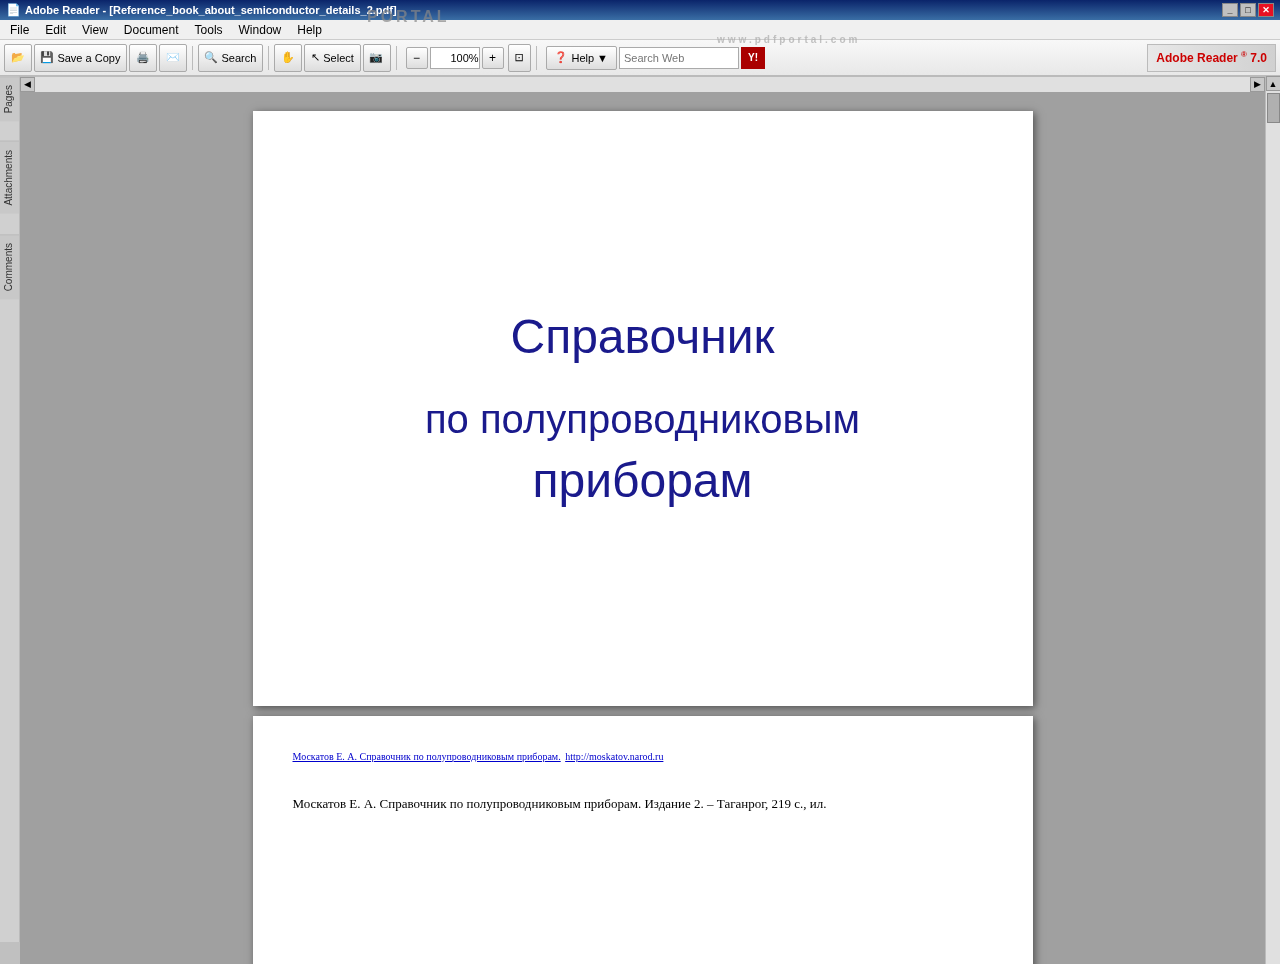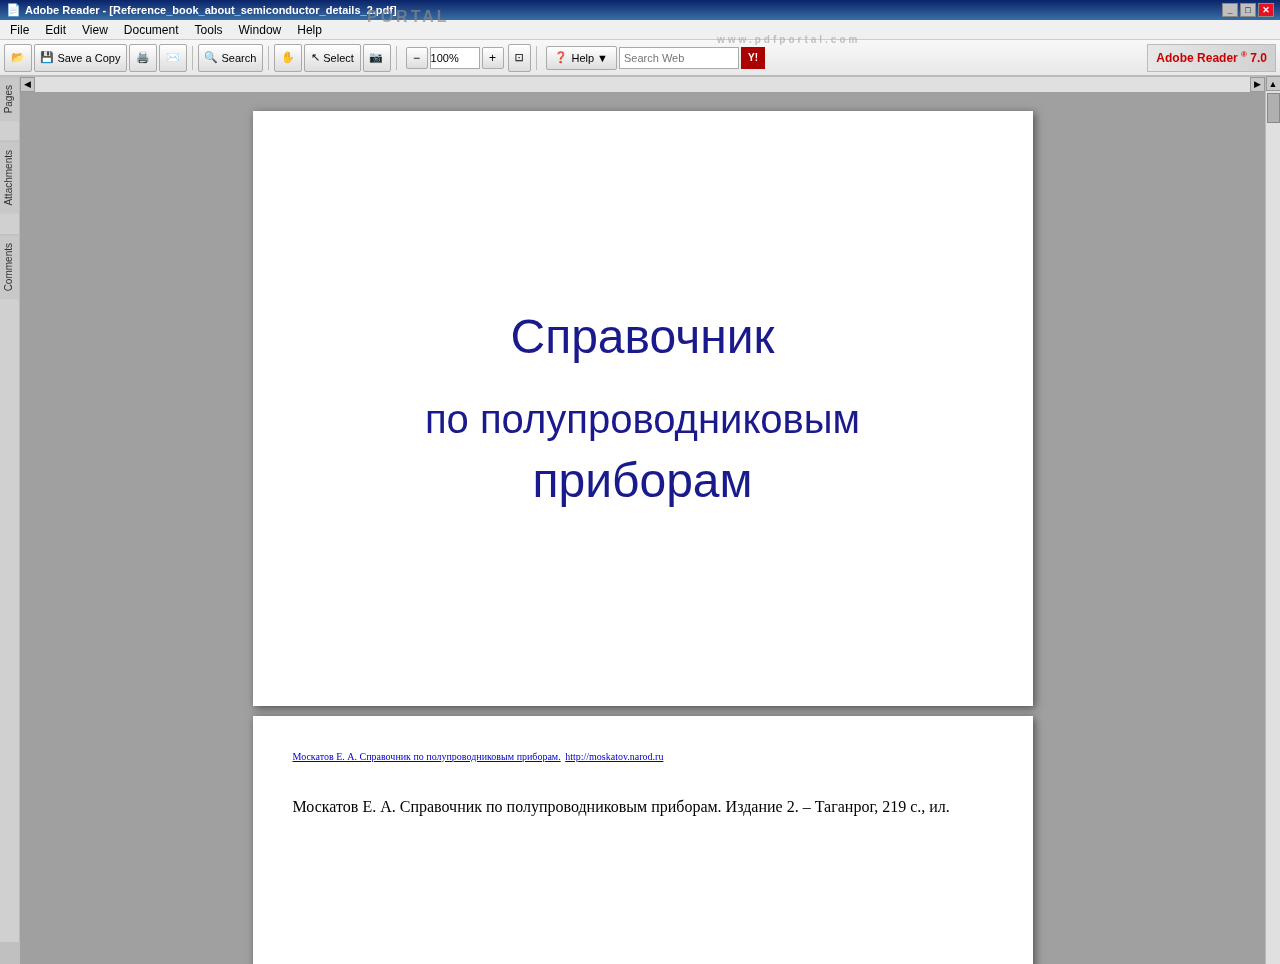--- a/index.html
+++ b/index.html
@@ -48,21 +48,21 @@
     
     #zoom-area {
       display: flex; align-items: center; gap: 2px; margin-left: 4px;
     }
     .zoom-btn {
       width: 22px; height: 22px; background: linear-gradient(to bottom, #fff, #ddd);
       border: 1px solid #aaa; border-radius: 2px; cursor: pointer;
       display: flex; align-items: center; justify-content: center; font-size: 12px;
     }
     .zoom-input {
-      width: 50px; height: 22px; border: 1px solid #aaa; text-align: left; font-size: 11px;
+      width: 50px; height: 22px; border: 1px solid #aaa; text-align: right; font-size: 11px;
     }
 
     
     #help-area { display: flex; align-items: center; gap: 4px; margin-left: 4px; }
     .help-btn {
       display: flex; align-items: center; gap: 3px; padding: 2px 8px; height: 24px;
       background: linear-gradient(to bottom, #fff, #ddd); border: 1px solid #aaa;
       border-radius: 2px; cursor: pointer; font-size: 11px;
     }
 
@@ -124,21 +124,21 @@
       text-align: center; color: #1a1a8c; font-size: 48px; font-weight: normal;
       line-height: 1.4; font-family: Liberation Sans, sans-serif;
     }
 
     
     .page2-link {
       color: #0000cc; text-decoration: underline; font-size: 10px;
       font-family: 'Times New Roman', Times, serif;
     }
     .page2-text {
-      font-size: 16px; font-family: 'Times New Roman', Times, serif;
+      font-size: 13px; font-family: 'Times New Roman', Times, serif;
       color: #000; line-height: 1.6; margin-top: 30px;
       text-align: justify;
     }
 
     
     #right-scrollbar {
       width: 15px; background: #d0d0d0; border-left: 1px solid #bbb;
       display: flex; flex-direction: column; align-items: center;
     }
     .scroll-btn {

